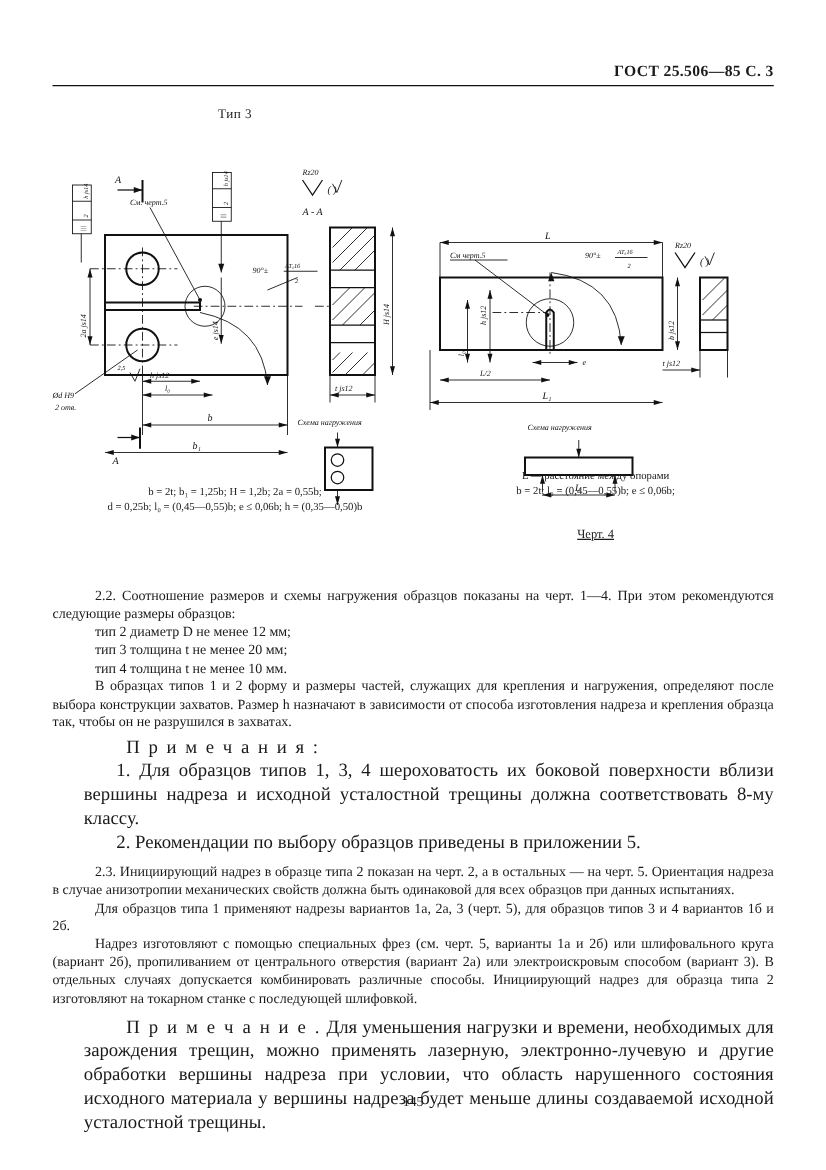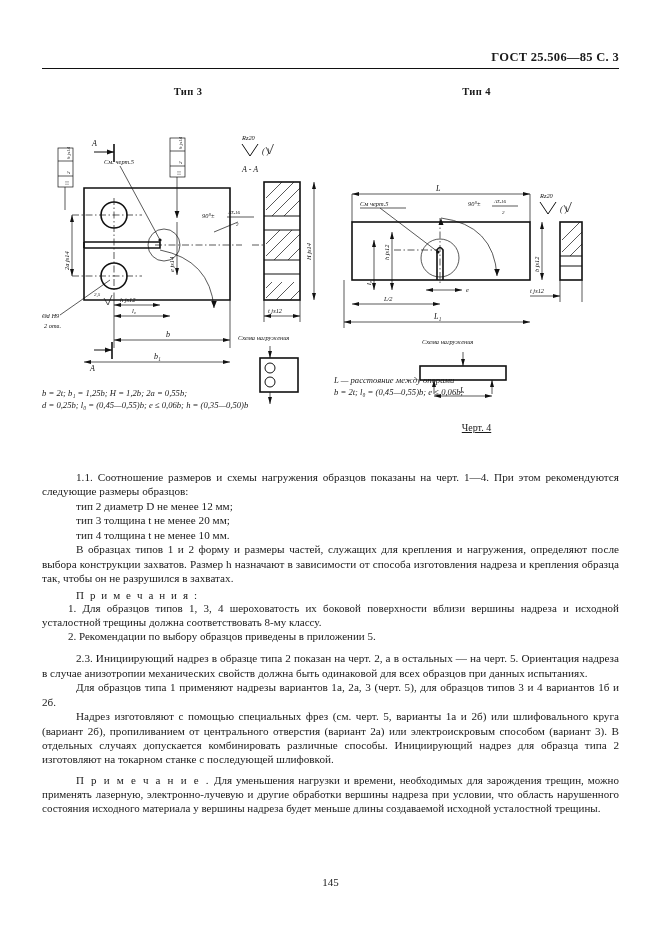--- a/index.html
+++ b/index.html
@@ -18,25 +18,25 @@
   }
   .hdr-rule{position:absolute;left:42px;right:42px;top:68px;height:1px;background:#111;}
 
   
   .figs{position:absolute;left:42px;top:82px;width:577px;height:360px;}
   .fig{position:absolute;top:0;height:360px;}
   .fig-l{left:0;width:292px;}
   .fig-r{left:292px;width:285px;}
   .fig-title{
     position:absolute;top:4px;width:100%;text-align:center;
-    font-weight:bold;font-size:10.5px;letter-spacing:.4px;
+    font-weight:normal;font-size:10.5px;letter-spacing:.4px;
   }
   .fig-cap{
-    position:absolute;width:100%;
-    font-size:8.6px;font-style:italic;line-height:1.45;
+    position:absolute;width:100%;text-align:center;
+    font-size:8.6px;line-height:1.45;
   }
   .fig-num{
     position:absolute;width:100%;text-align:center;
     font-size:10px;
   }
   svg{display:block;overflow:visible;}
   .ln{stroke:#111;fill:none;stroke-width:1;}
   .ln-th{stroke:#111;fill:none;stroke-width:1.6;}
   .ln-thin{stroke:#111;fill:none;stroke-width:.7;}
   .ln-dash{stroke:#111;fill:none;stroke-width:.7;stroke-dasharray:7 2.5 1.5 2.5;}
@@ -44,21 +44,21 @@
   .tx{font-family:"Liberation Serif",serif;font-style:italic;font-size:8px;fill:#111;}
   .tx-s{font-family:"Liberation Serif",serif;font-style:italic;font-size:6.4px;fill:#111;}
   .tx-xs{font-family:"Liberation Serif",serif;font-style:italic;font-size:5px;fill:#111;}
 
   
   .body{position:absolute;left:42px;top:470px;width:577px;}
   p{margin:0;font-size:11.2px;line-height:1.29;text-align:justify;}
   .ind{text-indent:26px;}
   .ind2{text-indent:34px;}
   .note-h{letter-spacing:1.6px;}
-  .sm{font-size:11px;line-height:1.27;}
+  .sm{font-size:15px;line-height:1.27;margin-left:25px;}
   .gap{height:7px;}
   .gap-s{height:3px;}
 
   .pageno{
     position:absolute;left:0;right:0;top:876px;text-align:center;font-size:11px;
   }
 </style>
 </head>
 <body>
 
@@ -254,21 +254,20 @@
         </g>
       </svg>
 
       <div class="fig-cap" style="top:305px;">
         <div>b = 2t; b₁ = 1,25b; H = 1,2b; 2a = 0,55b;</div>
         <div>d = 0,25b; l₀ = (0,45—0,55)b; e ≤ 0,06b; h = (0,35—0,50)b</div>
       </div>
     </div>
 
     <div class="fig fig-r">
-      <div class="fig-title">Тип 4</div>
 
       <svg width="285" height="300" style="position:absolute;top:18px;left:0">
 
         <g>
           <text class="tx-s" x="206" y="98">Rz20</text>
           <path d="M206,102 l8,12 l8,-12" class="ln"></path>
           <text class="tx" x="226" y="112">( )</text>
           <path d="M230,105 l3.5,7 l4,-10" class="ln-thin"></path>
         </g>
 
@@ -387,21 +386,21 @@
       <div class="fig-cap" style="top:292px;">
         <div>L — расстояние между опорами</div>
         <div>b = 2t; l₀ = (0,45—0,55)b; e ≤ 0,06b;</div>
       </div>
       <div class="fig-num" style="top:340px;text-decoration:underline;">Черт. 4</div>
     </div>
   </div>
 
   <div class="body">
 
-    <p class="ind2">1.1.  Соотношение размеров и схемы нагружения образцов показаны на черт. 1—4. При этом рекомендуются следующие размеры образцов:</p>
+    <p class="ind2">2.2.  Соотношение размеров и схемы нагружения образцов показаны на черт. 1—4. При этом рекомендуются следующие размеры образцов:</p>
     <p class="ind2">тип 2 диаметр D не менее 12 мм;</p>
     <p class="ind2">тип 3 толщина t не менее 20 мм;</p>
     <p class="ind2">тип 4 толщина t не менее 10 мм.</p>
     <p class="ind2">В образцах типов 1 и 2 форму и размеры частей, служащих для крепления и нагружения, определяют после выбора конструкции захватов. Размер h назначают в зависимости от способа изготовления надреза и крепления образца так, чтобы он не разрушился в захватах.</p>
 
     <div class="gap-s"></div>
     <p class="sm ind2 note-h">П р и м е ч а н и я :</p>
     <p class="sm ind">1.  Для образцов типов 1, 3, 4 шероховатость их боковой поверхности вблизи вершины надреза и исходной усталостной трещины должна соответствовать 8-му классу.</p>
     <p class="sm ind">2.  Рекомендации по выбору образцов приведены в приложении 5.</p>
 

